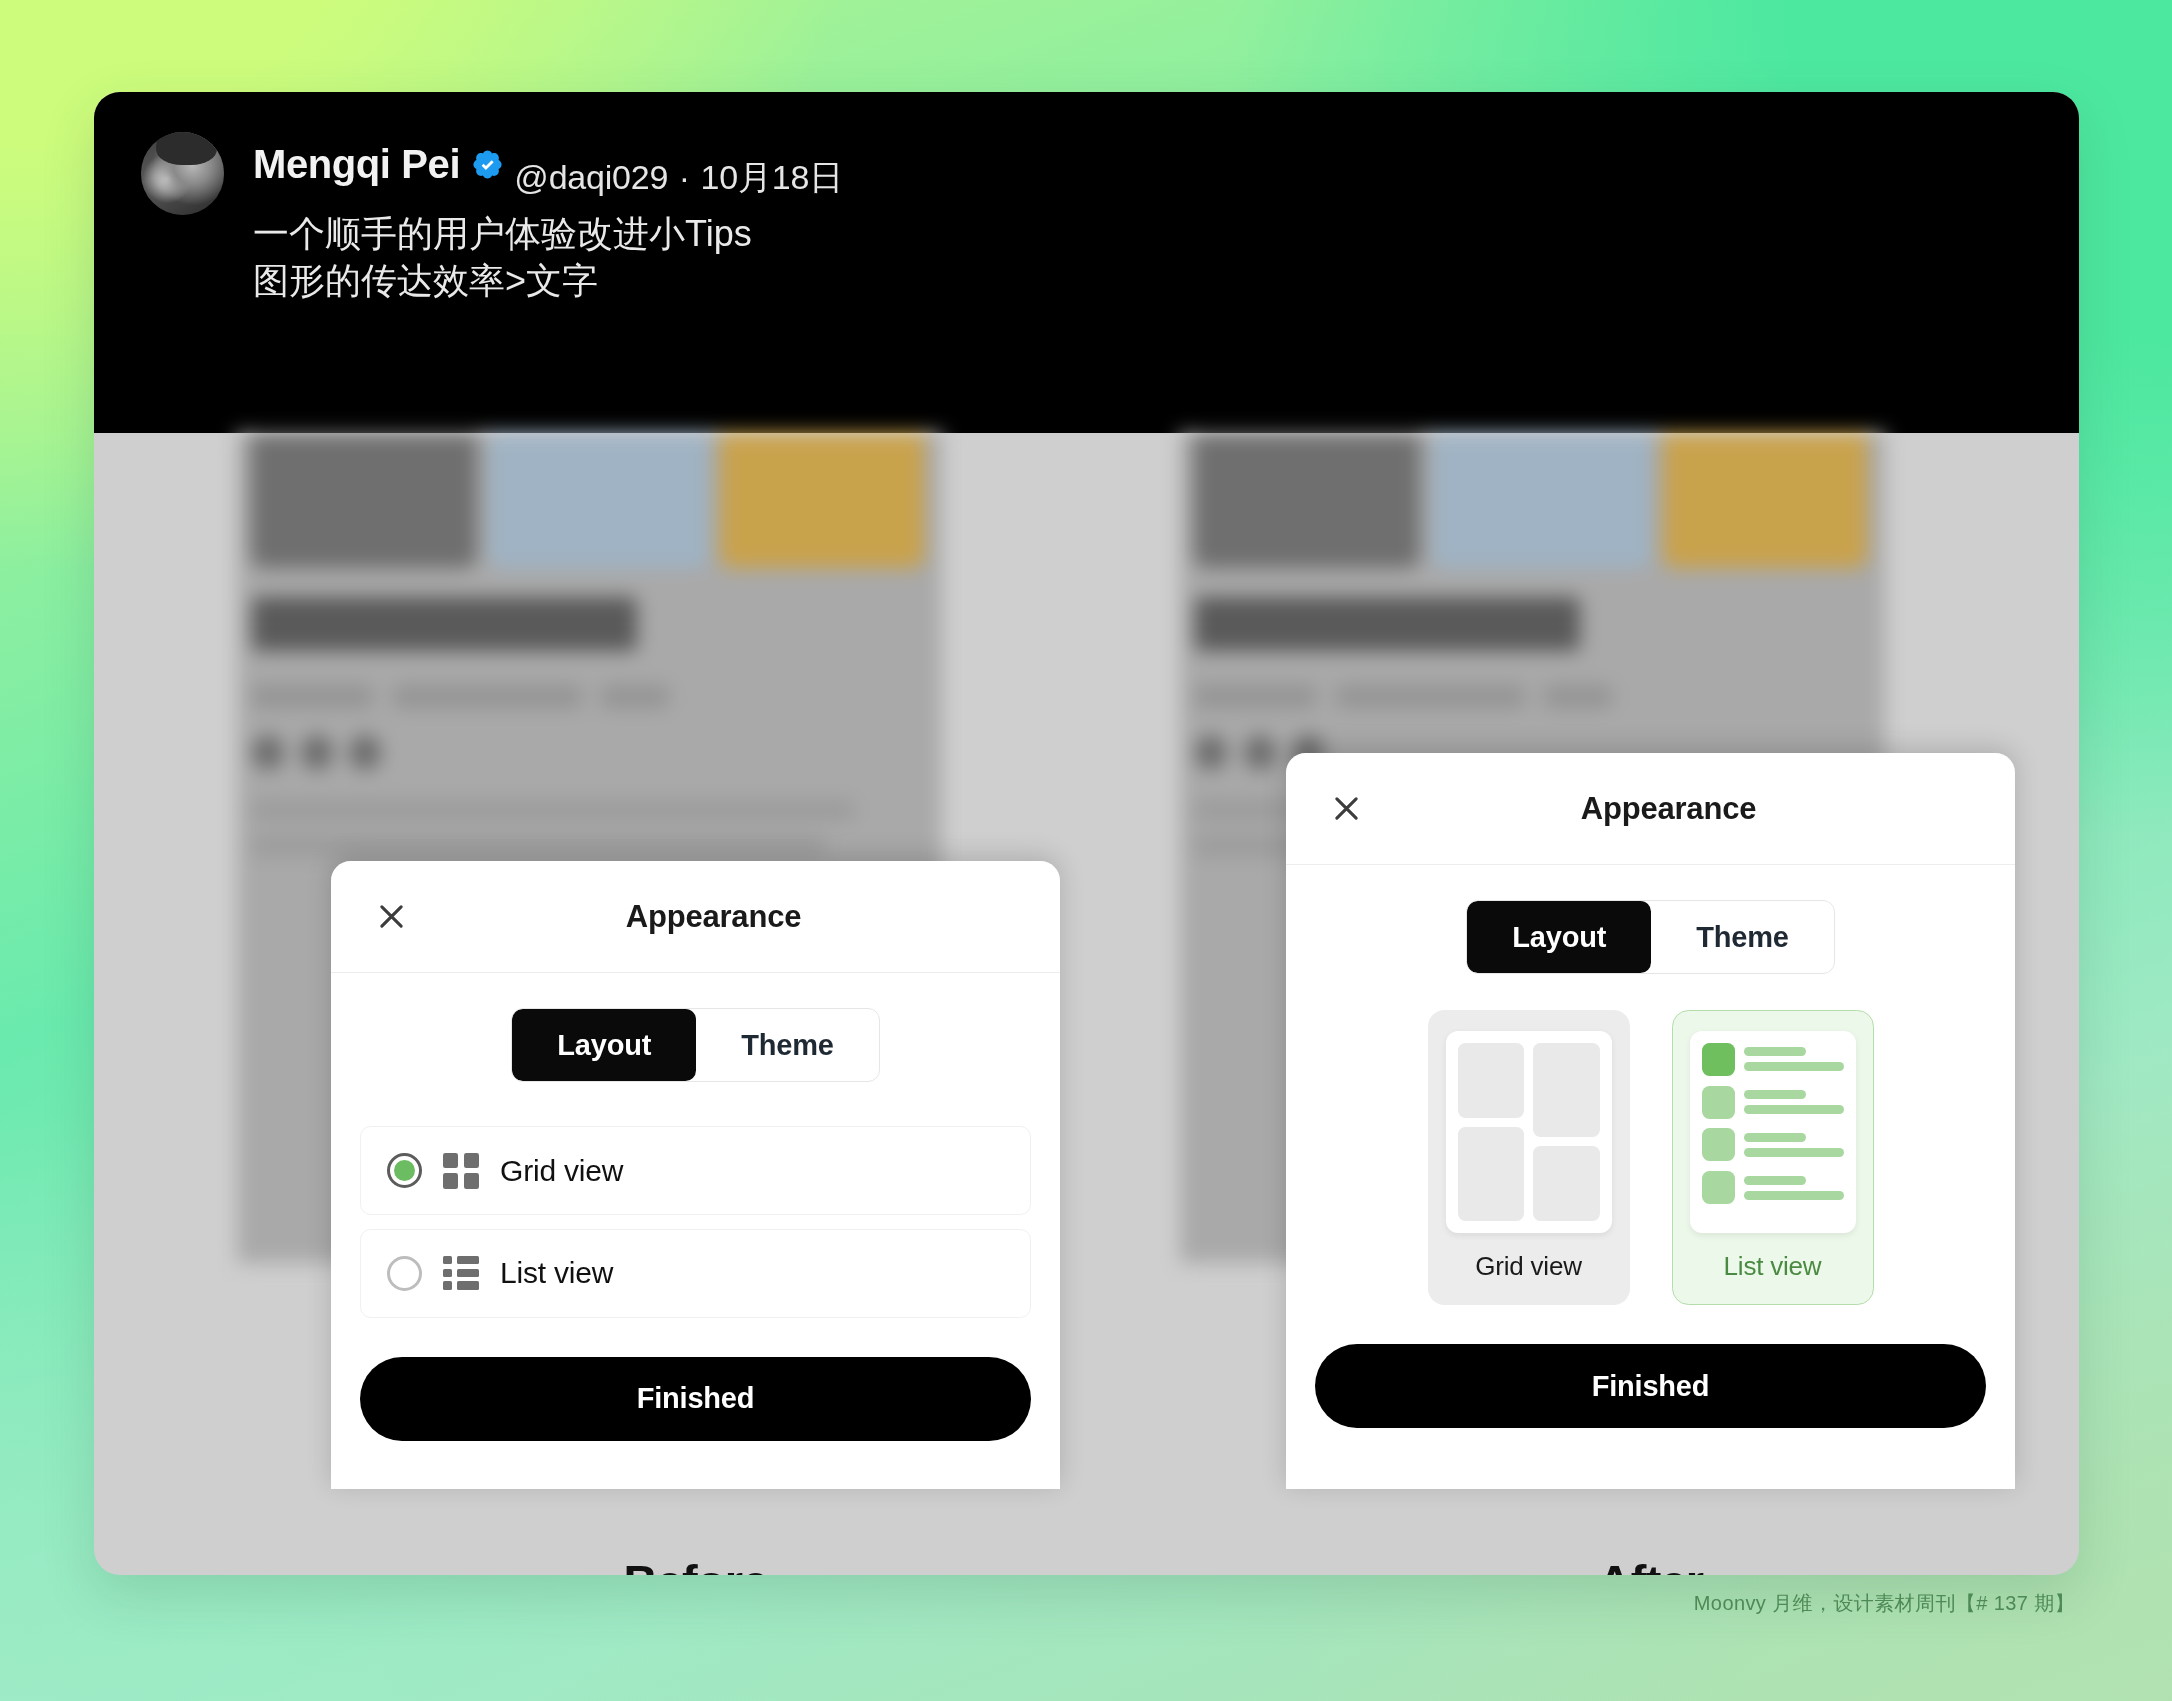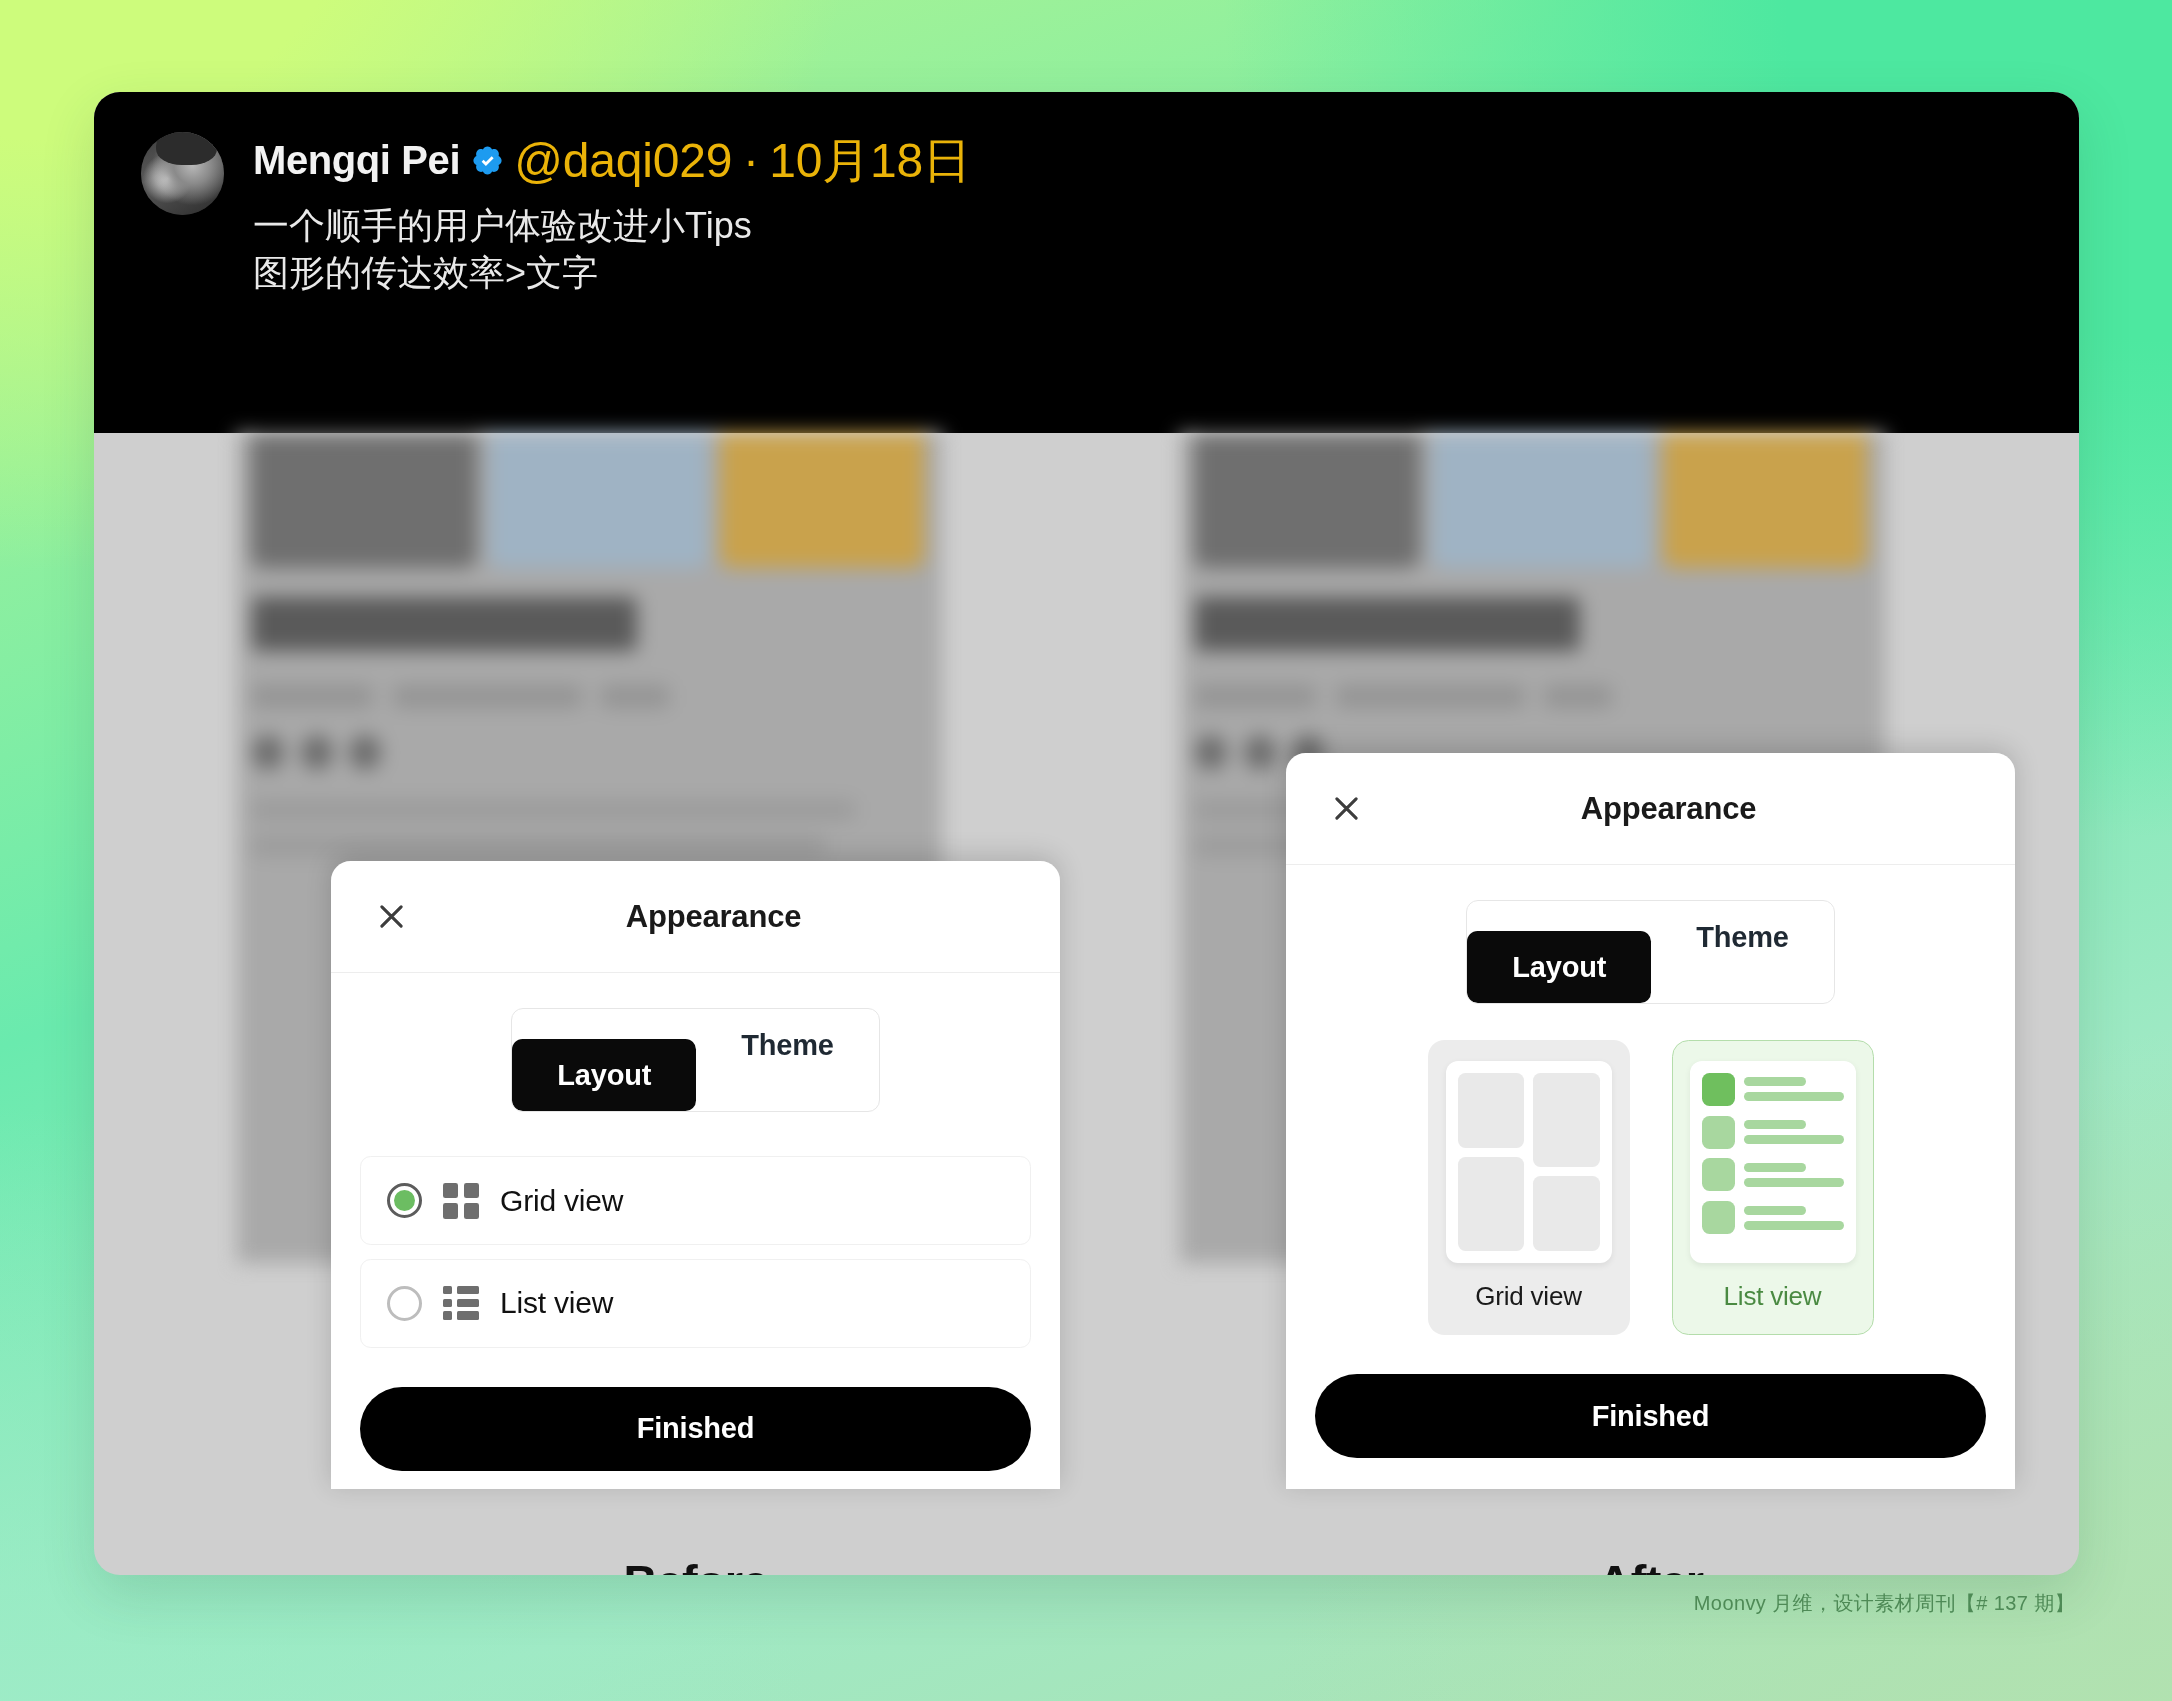--- a/index.html
+++ b/index.html
@@ -90,23 +90,24 @@
     font-weight: bold;
     color: #f2f2f2;
     letter-spacing: -0.4px;
   }
   .verified {
     width: 33px; height: 33px;
     flex: 0 0 33px;
     display: inline-block;
   }
   .t-handle {
-    font-size: 48px;
-    color: #eab308;
+    font-size: 34px;
+    color: #e5e5e5;
     letter-spacing: -0.2px;
+    margin-top: 26px;
   }
   .t-text {
     font-size: 36px;
     color: #e9e9e9;
     line-height: 1.33;
     letter-spacing: 0px;
     white-space: nowrap;
   }
 
   
@@ -181,21 +182,21 @@
     background: #ffffff;
   }
   .seg-item {
     font-size: 29px;
     font-weight: bold;
     padding: 19.6px 45px;
     color: #1f2933;
     cursor: pointer;
     letter-spacing: -0.2px;
   }
-  .seg-item.active { background: #0a0a0a; color: #ffffff; border-radius: 10.6px; margin-top: 30px; }
+  .seg-item.active { background: #0a0a0a; color: #ffffff; border-radius: 10.6px; }
 
   
   .opt-list { padding: 44px 29px 0 29px; display: flex; flex-direction: column; gap: 13.6px; }
   .opt-row {
     display: flex; align-items: center;
     gap: 21px;
     height: 89px;
     padding: 0 26px;
     border: 1.5px solid #f0f0f0;
     border-radius: 10.6px;

